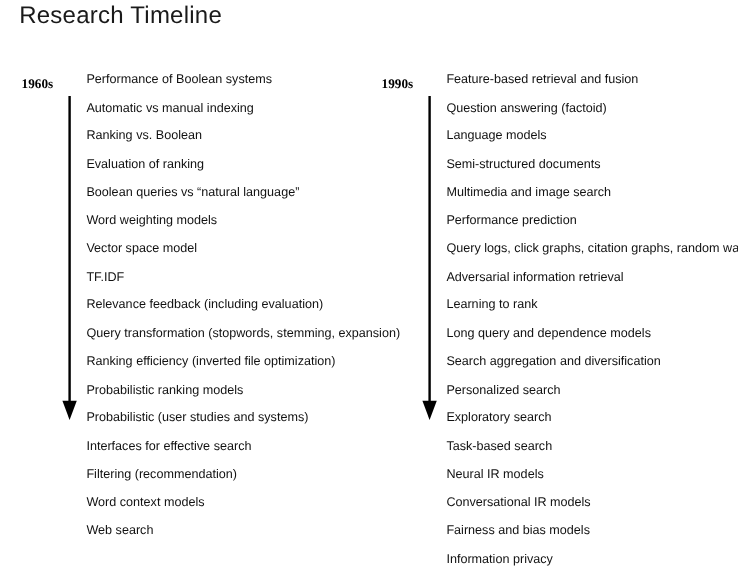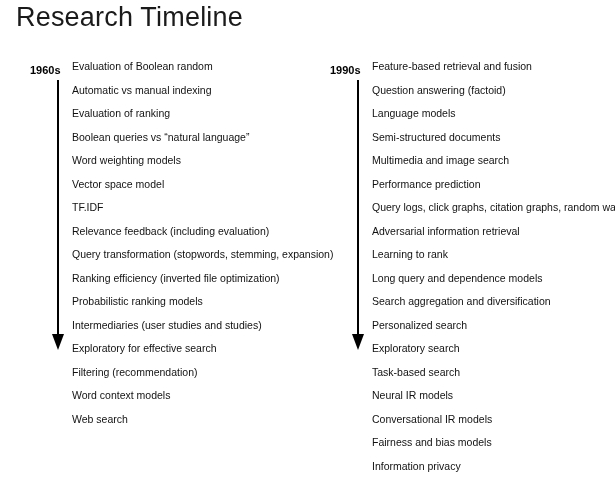--- a/index.html
+++ b/index.html
@@ -12,41 +12,42 @@
     height: 488px;
     position: relative;
     font-family: "Liberation Sans", sans-serif;
     color: #000000;
     overflow: hidden;
   }
   .title {
     position: absolute;
     left: 16px;
     top: 2px;
-    font-size: 27px;
+    font-size: 20px;
     font-weight: 400;
     letter-spacing: 0.2px;
     color: #1a1a1a;
     white-space: nowrap;
   }
   .column {
     position: absolute;
     top: 60px;
   }
   .column.left { left: 18px; }
   .column.right { left: 318px; }
 
   .decade-label {
     position: absolute;
     top: 4px;
-    left: 12px;
+    left: 0;
     font-size: 11px;
     font-weight: 700;
     color: #000;
     white-space: nowrap;
+    font-family: Liberation Serif, serif;
   }
 
   .arrow {
     position: absolute;
     left: 34px;
     top: 20px;
     width: 12px;
     height: 270px;
   }
   .arrow .shaft {
@@ -87,33 +88,34 @@
 
 <div class="title">Research Timeline</div>
 
 <div class="column left">
   <div class="decade-label">1960s</div>
   <div class="arrow">
     <div class="shaft"></div>
     <div class="head"></div>
   </div>
   <div class="items">
-    <div class="item">Evaluation of Boolean random</div>
+    <div class="item">Performance of Boolean systems</div>
     <div class="item">Automatic vs manual indexing</div>
+    <div class="item">Ranking vs. Boolean</div>
     <div class="item">Evaluation of ranking</div>
     <div class="item">Boolean queries vs “natural language”</div>
     <div class="item">Word weighting models</div>
     <div class="item">Vector space model</div>
     <div class="item">TF.IDF</div>
     <div class="item">Relevance feedback (including evaluation)</div>
     <div class="item">Query transformation (stopwords, stemming, expansion)</div>
     <div class="item">Ranking efficiency (inverted file optimization)</div>
     <div class="item">Probabilistic ranking models</div>
-    <div class="item">Intermediaries (user studies and studies)</div>
-    <div class="item">Exploratory for effective search</div>
+    <div class="item">Probabilistic (user studies and systems)</div>
+    <div class="item">Interfaces for effective search</div>
     <div class="item">Filtering (recommendation)</div>
     <div class="item">Word context models</div>
     <div class="item">Web search</div>
   </div>
 </div>
 
 <div class="column right">
   <div class="decade-label">1990s</div>
   <div class="arrow">
     <div class="shaft"></div>

